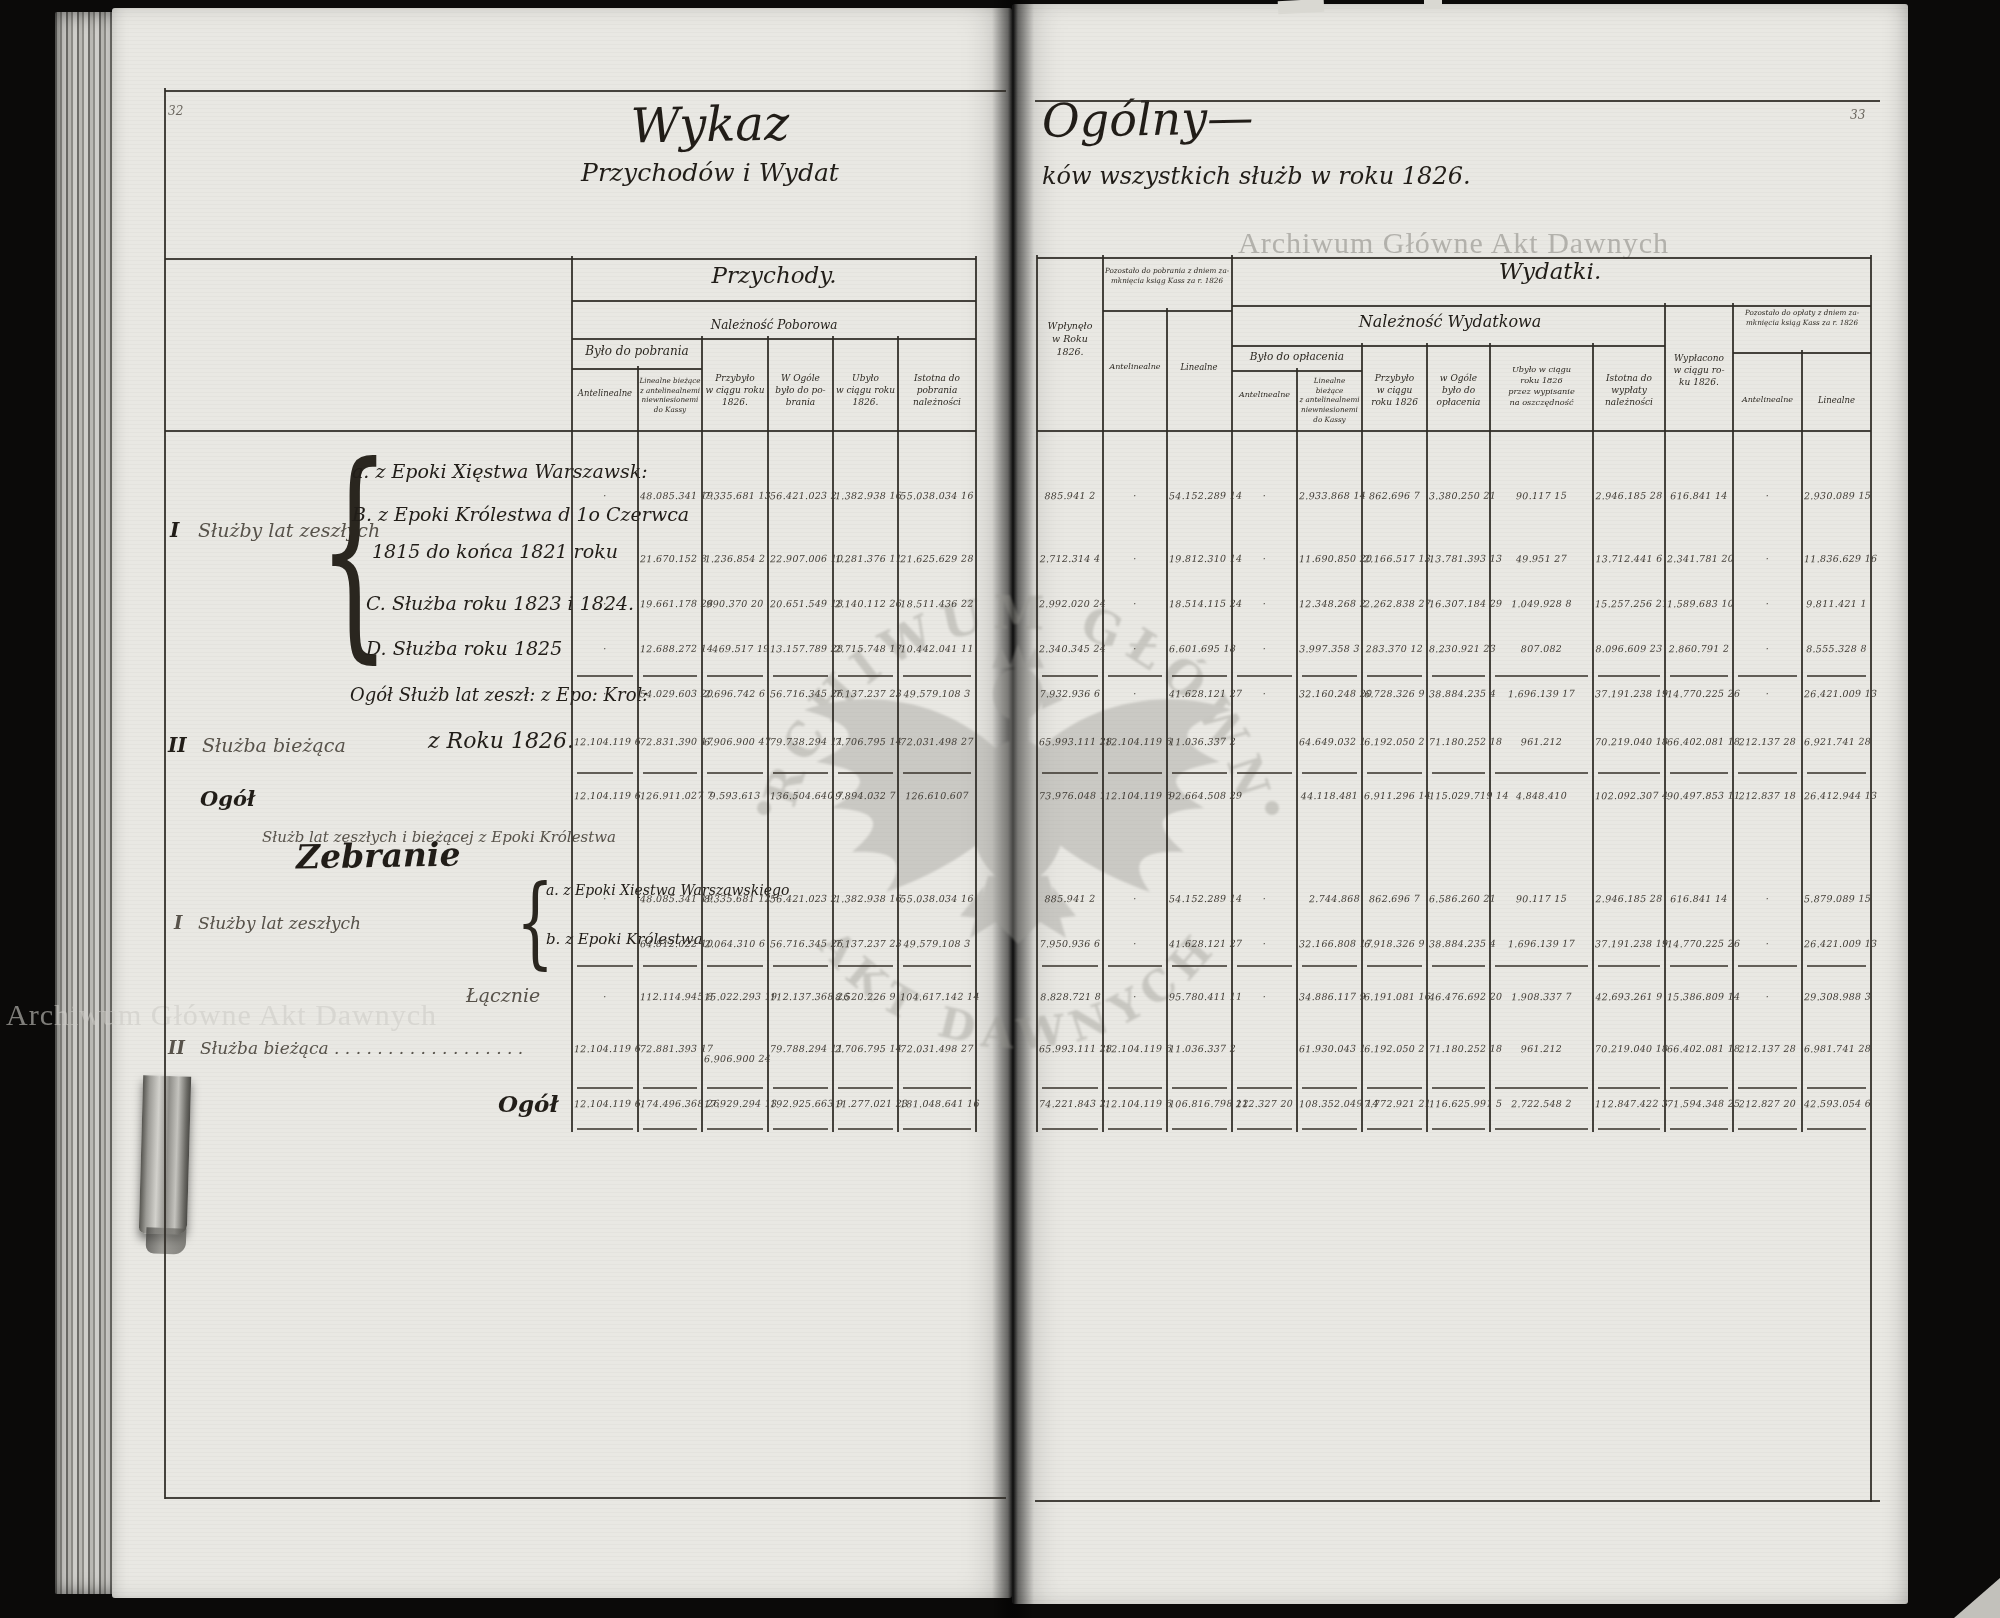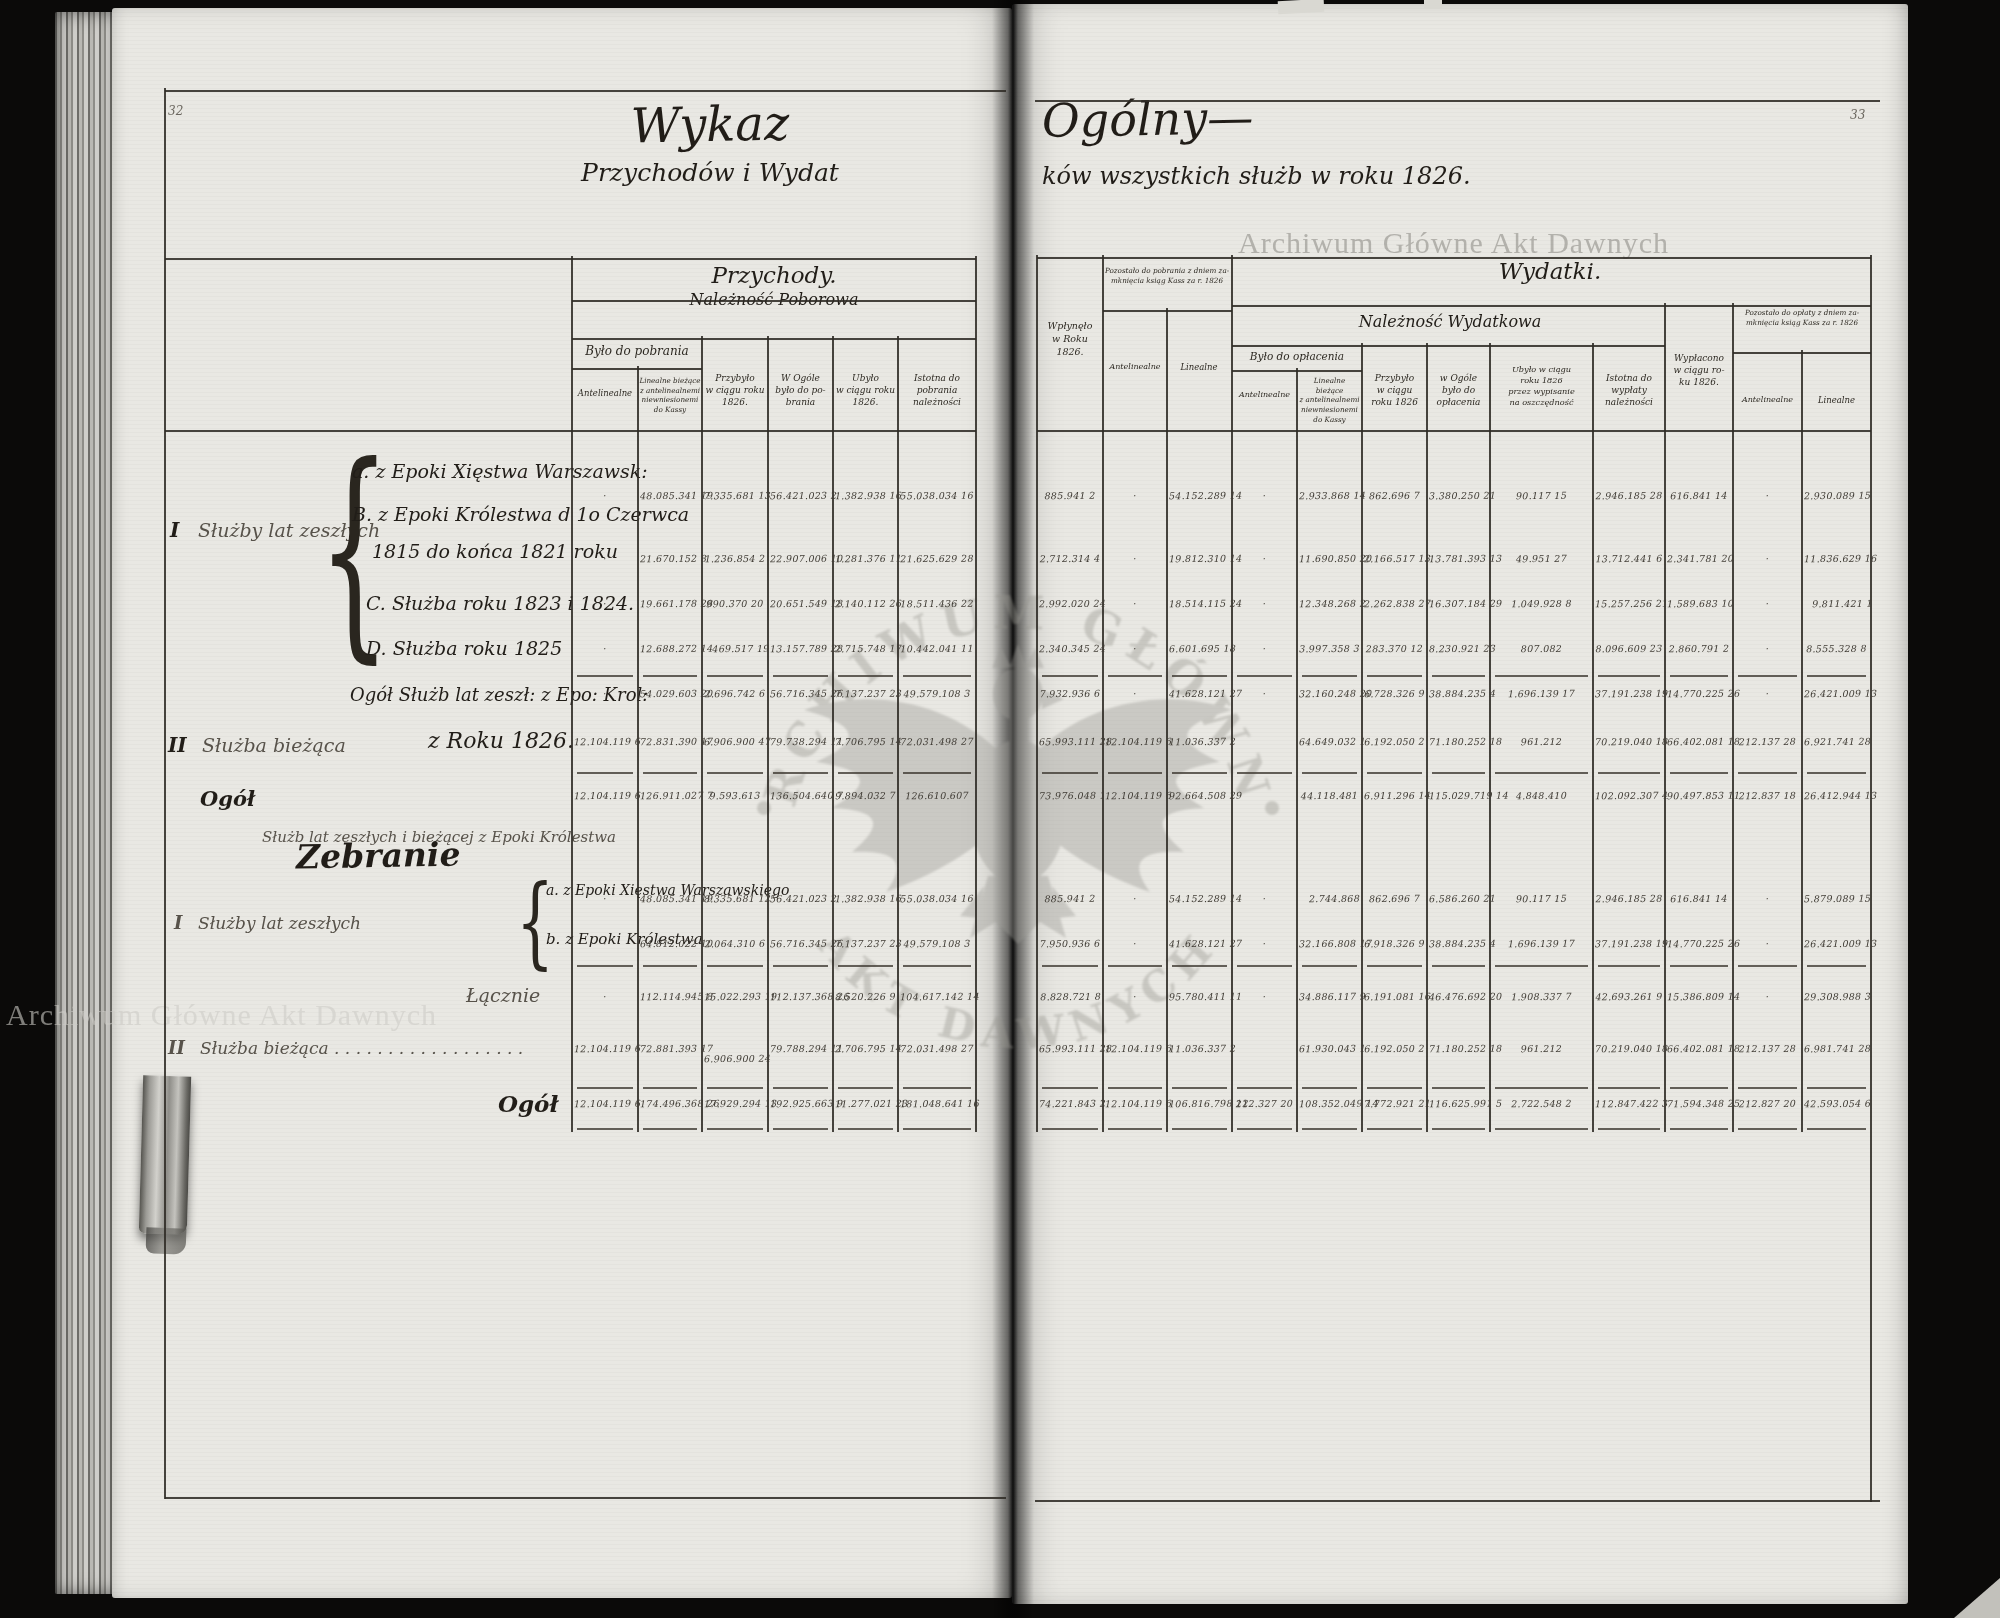--- a/index.html
+++ b/index.html
@@ -54,21 +54,21 @@
 
   <div class="abs pgnum" style="left:168px;top:104px;">32</div>
   <div class="abs pgnum" style="left:1850px;top:108px;">33</div>
 
   <div class="abs hw center" style="left:540px;top:96px;width:340px;font-size:48px;transform:rotate(-1deg);">Wykaz</div>
   <div class="abs hw center" style="left:535px;top:158px;width:350px;font-size:25px;">Przychodów i Wydat</div>
   <div class="abs hw" style="left:1042px;top:92px;font-size:46px;transform:rotate(-1deg);">Ogólny—</div>
   <div class="abs hw" style="left:1042px;top:162px;font-size:24px;">ków wszystkich służb w roku 1826.</div>
 
   <div class="abs hw center" style="left:624px;top:262px;width:300px;font-size:23px;">Przychody.</div>
-  <div class="abs hw center" style="left:624px;top:290px;width:300px;font-size:16px;">Należność Poborowa</div>
+  <div class="abs hw center" style="left:624px;top:318px;width:300px;font-size:12px;">Należność Poborowa</div>
   <div class="abs colhead" style="left:576px;top:343px;width:122px;font-size:12px;">Było do pobrania</div>
   <div class="abs colhead" style="left:574px;top:388px;width:62px;font-size:8.5px;">Antelinealne</div>
   <div class="abs colhead pre" style="left:638px;top:376px;width:64px;font-size:7.2px;">Linealne bieżące
 z antelinealnemi
 niewniesionemi do Kassy</div>
   <div class="abs colhead pre" style="left:704px;top:372px;width:62px;font-size:9px;">Przybyło
 w ciągu roku
 1826.</div>
   <div class="abs colhead pre" style="left:770px;top:372px;width:61px;font-size:9px;">W Ogóle
 było do po-
@@ -346,21 +346,21 @@
       <div class="num" style="left: 1105px; top: 598px; width: 60px;">·</div>
       <div class="num" style="left: 1169px; top: 598px; width: 61px;">18.514.115 24</div>
       <div class="num" style="left: 1234px; top: 598px; width: 61px;">·</div>
       <div class="num" style="left: 1299px; top: 598px; width: 61px;">12.348.268 2</div>
       <div class="num" style="left: 1364px; top: 598px; width: 61px;">2.262.838 27</div>
       <div class="num" style="left: 1429px; top: 598px; width: 59px;">16.307.184 29</div>
       <div class="num" style="left: 1492px; top: 598px; width: 99px;">1.049.928 8</div>
       <div class="num" style="left: 1595px; top: 598px; width: 68px;">15.257.256 21</div>
       <div class="num" style="left: 1667px; top: 598px; width: 64px;">1.589.683 10</div>
       <div class="num" style="left: 1735px; top: 598px; width: 65px;">·</div>
-      <div class="num" style="left: 1804px; top: 598px; width: 65px; margin-left: 6px;">9.811.421 1</div>
+      <div class="num" style="left: 1804px; top: 598px; width: 65px;">9.811.421 1</div>
       <div class="num" style="left: 574px; top: 643px; width: 62px;">·</div>
       <div class="num" style="left: 640px; top: 643px; width: 60px;">12.688.272 14</div>
       <div class="num" style="left: 704px; top: 643px; width: 74px; font-style: italic;">469.517 19</div>
       <div class="num" style="left: 770px; top: 643px; width: 61px;">13.157.789 28</div>
       <div class="num" style="left: 835px; top: 643px; width: 61px;">2.715.748 17</div>
       <div class="num" style="left: 900px; top: 643px; width: 74px;">10.442.041 11</div>
       <div class="num" style="left: 1039px; top: 643px; width: 62px;">2.340.345 24</div>
       <div class="num" style="left: 1105px; top: 643px; width: 60px;">·</div>
       <div class="num" style="left: 1169px; top: 643px; width: 61px;">6.601.695 18</div>
       <div class="num" style="left: 1234px; top: 643px; width: 61px;">·</div>

